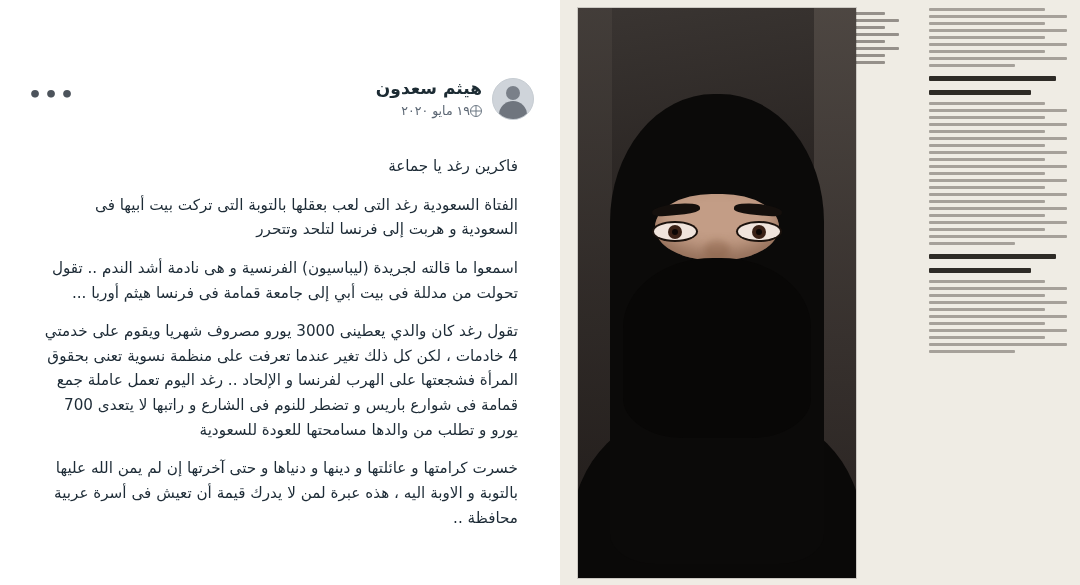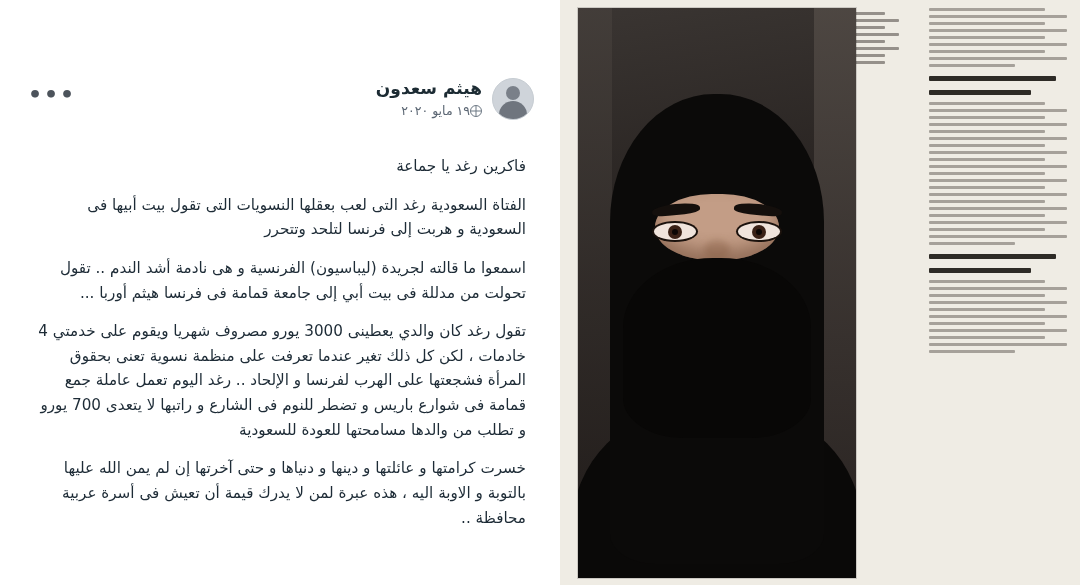--- a/index.html
+++ b/index.html
@@ -135,21 +135,21 @@
     direction: rtl;
     text-align: right;
     color: #1d2b36;
     font-size: 15.2px;
     line-height: 1.62;
     margin-top: 22px;
     padding-left: 12px;
     padding-right: 4px;
   }
   .post-body p {
-    margin: 0 4px 14px 0;
+    margin: 0 12px 14px 0;
   }
 
   
   .media-pane {
     position: relative;
     width: 520px;
     height: 585px;
     background: #f1efe9;
     overflow: hidden;
   }
@@ -348,21 +348,21 @@
         <div class="meta-row">
           <span>١٩ مايو ٢٠٢٠</span>
           <span class="globe-icon"></span>
         </div>
       </div>
       <div class="dots-menu">•••</div>
     </div>
 
     <div class="post-body">
       <p>فاكرين رغد يا جماعة</p>
-      <p>الفتاة السعودية رغد التى لعب بعقلها النسويات التى تقول بيت أبيها فى السعودية و هربت إلى فرنسا لتلحد وتتحرر</p>
+      <p>الفتاة السعودية رغد التى لعب بعقلها بالتوبة التى تركت بيت أبيها فى السعودية و هربت إلى فرنسا لتلحد وتتحرر</p>
       <p>اسمعوا ما قالته لجريدة (ليباسيون) الفرنسية و هى نادمة أشد الندم .. تقول تحولت من مدللة فى بيت أبي إلى جامعة قمامة فى فرنسا هيثم أوربا ...</p>
       <p>تقول رغد كان والدي يعطينى 3000 يورو مصروف شهريا ويقوم على خدمتي 4 خادمات ، لكن كل ذلك تغير عندما تعرفت على منظمة نسوية تعنى بحقوق المرأة فشجعتها على الهرب لفرنسا و الإلحاد .. رغد اليوم تعمل عاملة جمع قمامة فى شوارع باريس و تضطر للنوم فى الشارع و راتبها لا يتعدى 700 يورو و تطلب من والدها مسامحتها للعودة للسعودية</p>
       <p>خسرت كرامتها و عائلتها و دينها و دنياها و حتى آخرتها إن لم يمن الله عليها بالتوبة و الاوبة اليه ، هذه عبرة لمن لا يدرك قيمة أن تعيش فى أسرة عربية محافظة ..</p>
     </div>
   </div>
 
   <div class="pane-divider"></div>
 
   <div class="media-pane">
 

